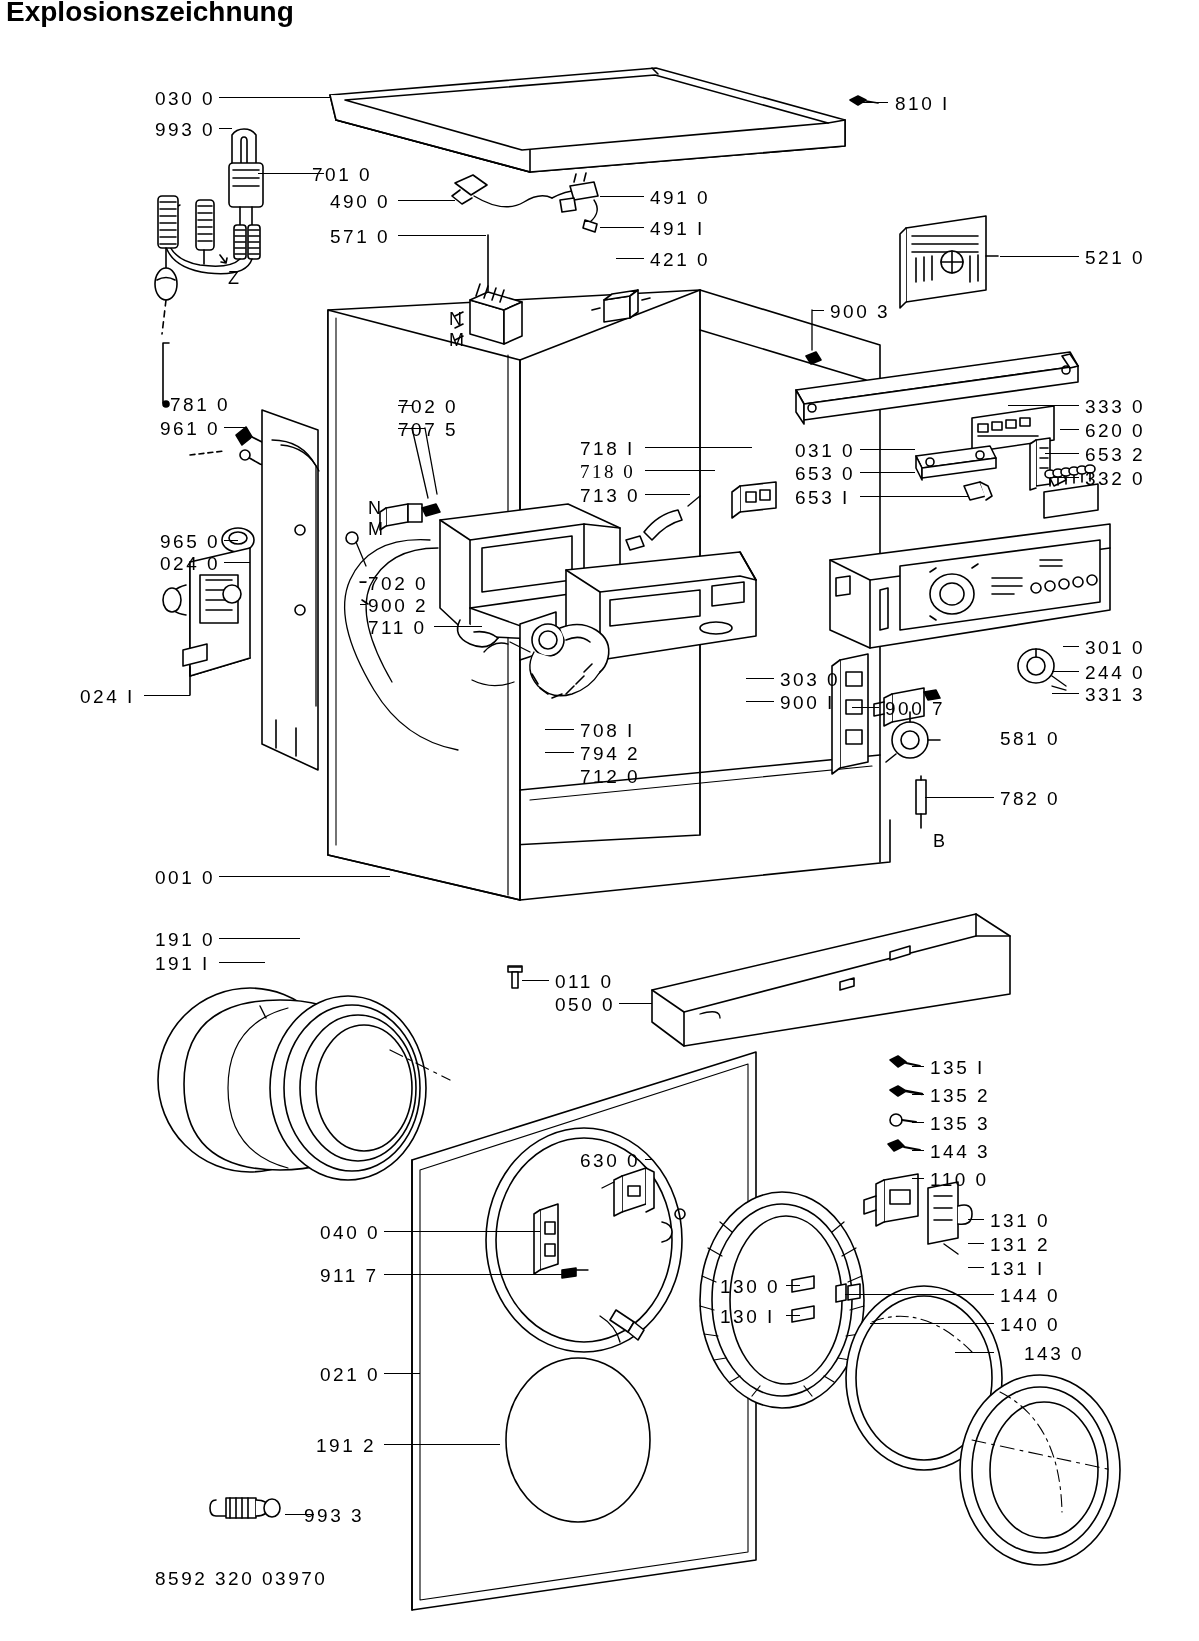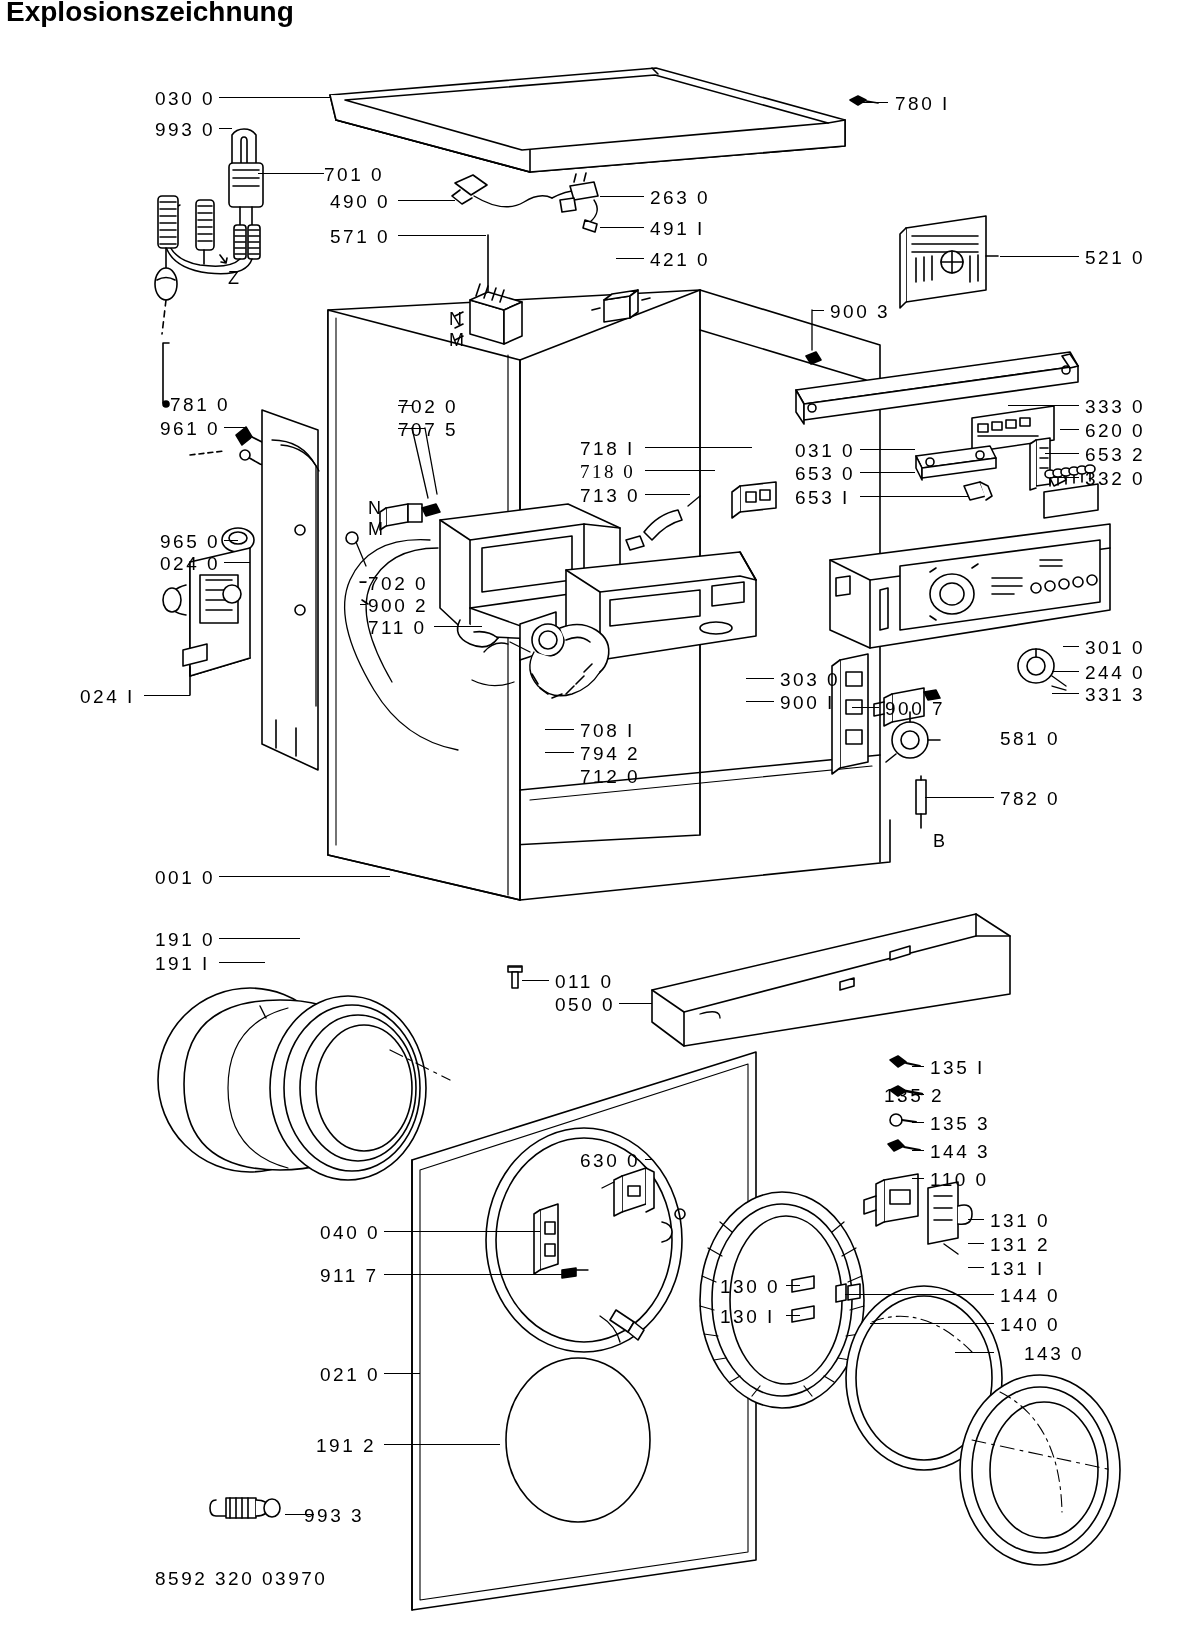--- a/index.html
+++ b/index.html
@@ -547,24 +547,24 @@
       <div class="lead h" style="left: 870px; top: 1323px; width: 124px;"></div>
       <div class="lead h" style="left: 955px; top: 1352px; width: 39px;"></div>
       <div class="lead h" style="left: 384px; top: 1373px; width: 36px;"></div>
       <div class="lead h" style="left: 384px; top: 1444px; width: 116px;"></div>
       <div class="lead h" style="left: 285px; top: 1514px; width: 29px;"></div>
     </div>
 
   <div id="labels">
       <div class="lbl" style="left: 155px; top: 88px;">030  0</div>
       <div class="lbl" style="left: 155px; top: 119px;">993  0</div>
-      <div class="lbl" style="left: 895px; top: 93px;">780  I</div>
-      <div class="lbl" style="left: 324px; top: 164px;">701  0</div>
+      <div class="lbl" style="left: 895px; top: 93px;">810  I</div>
+      <div class="lbl" style="left: 312px; top: 164px;">701  0</div>
       <div class="lbl" style="left: 330px; top: 191px;">490  0</div>
-      <div class="lbl" style="left: 650px; top: 187px;">263  0</div>
+      <div class="lbl" style="left: 650px; top: 187px;">491  0</div>
       <div class="lbl" style="left: 650px; top: 218px;">491  I</div>
       <div class="lbl" style="left: 330px; top: 226px;">571  0</div>
       <div class="lbl" style="left: 650px; top: 249px;">421  0</div>
       <div class="lbl" style="left: 1085px; top: 247px;">521  0</div>
       <div class="lbl" style="left: 830px; top: 301px;">900  3</div>
       <div class="lbl" style="left: 170px; top: 394px;">781  0</div>
       <div class="lbl" style="left: 160px; top: 418px;">961  0</div>
       <div class="lbl" style="left: 398px; top: 396px;">702  0</div>
       <div class="lbl" style="left: 398px; top: 419px;">707  5</div>
       <div class="lbl" style="left: 1085px; top: 396px;">333  0</div>
@@ -593,21 +593,21 @@
       <div class="lbl" style="left: 580px; top: 743px;">794  2</div>
       <div class="lbl" style="left: 580px; top: 766px;">712  0</div>
       <div class="lbl" style="left: 1000px; top: 788px;">782  0</div>
       <div class="lbl" style="left: 80px; top: 686px;">024  I</div>
       <div class="lbl" style="left: 155px; top: 867px;">001  0</div>
       <div class="lbl" style="left: 155px; top: 929px;">191  0</div>
       <div class="lbl" style="left: 155px; top: 953px;">191  I</div>
       <div class="lbl" style="left: 555px; top: 971px;">011  0</div>
       <div class="lbl" style="left: 555px; top: 994px;">050  0</div>
       <div class="lbl" style="left: 930px; top: 1057px;">135  I</div>
-      <div class="lbl" style="left: 884px; top: 1085px;">135  2</div>
+      <div class="lbl" style="left: 930px; top: 1085px;">135  2</div>
       <div class="lbl" style="left: 930px; top: 1113px;">135  3</div>
       <div class="lbl" style="left: 930px; top: 1141px;">144  3</div>
       <div class="lbl" style="left: 930px; top: 1169px;">110  0</div>
       <div class="lbl" style="left: 580px; top: 1150px;">630  0</div>
       <div class="lbl" style="left: 990px; top: 1210px;">131  0</div>
       <div class="lbl" style="left: 990px; top: 1234px;">131  2</div>
       <div class="lbl" style="left: 990px; top: 1258px;">131  I</div>
       <div class="lbl" style="left: 320px; top: 1222px;">040  0</div>
       <div class="lbl" style="left: 320px; top: 1265px;">911  7</div>
       <div class="lbl" style="left: 720px; top: 1276px;">130  0</div>

